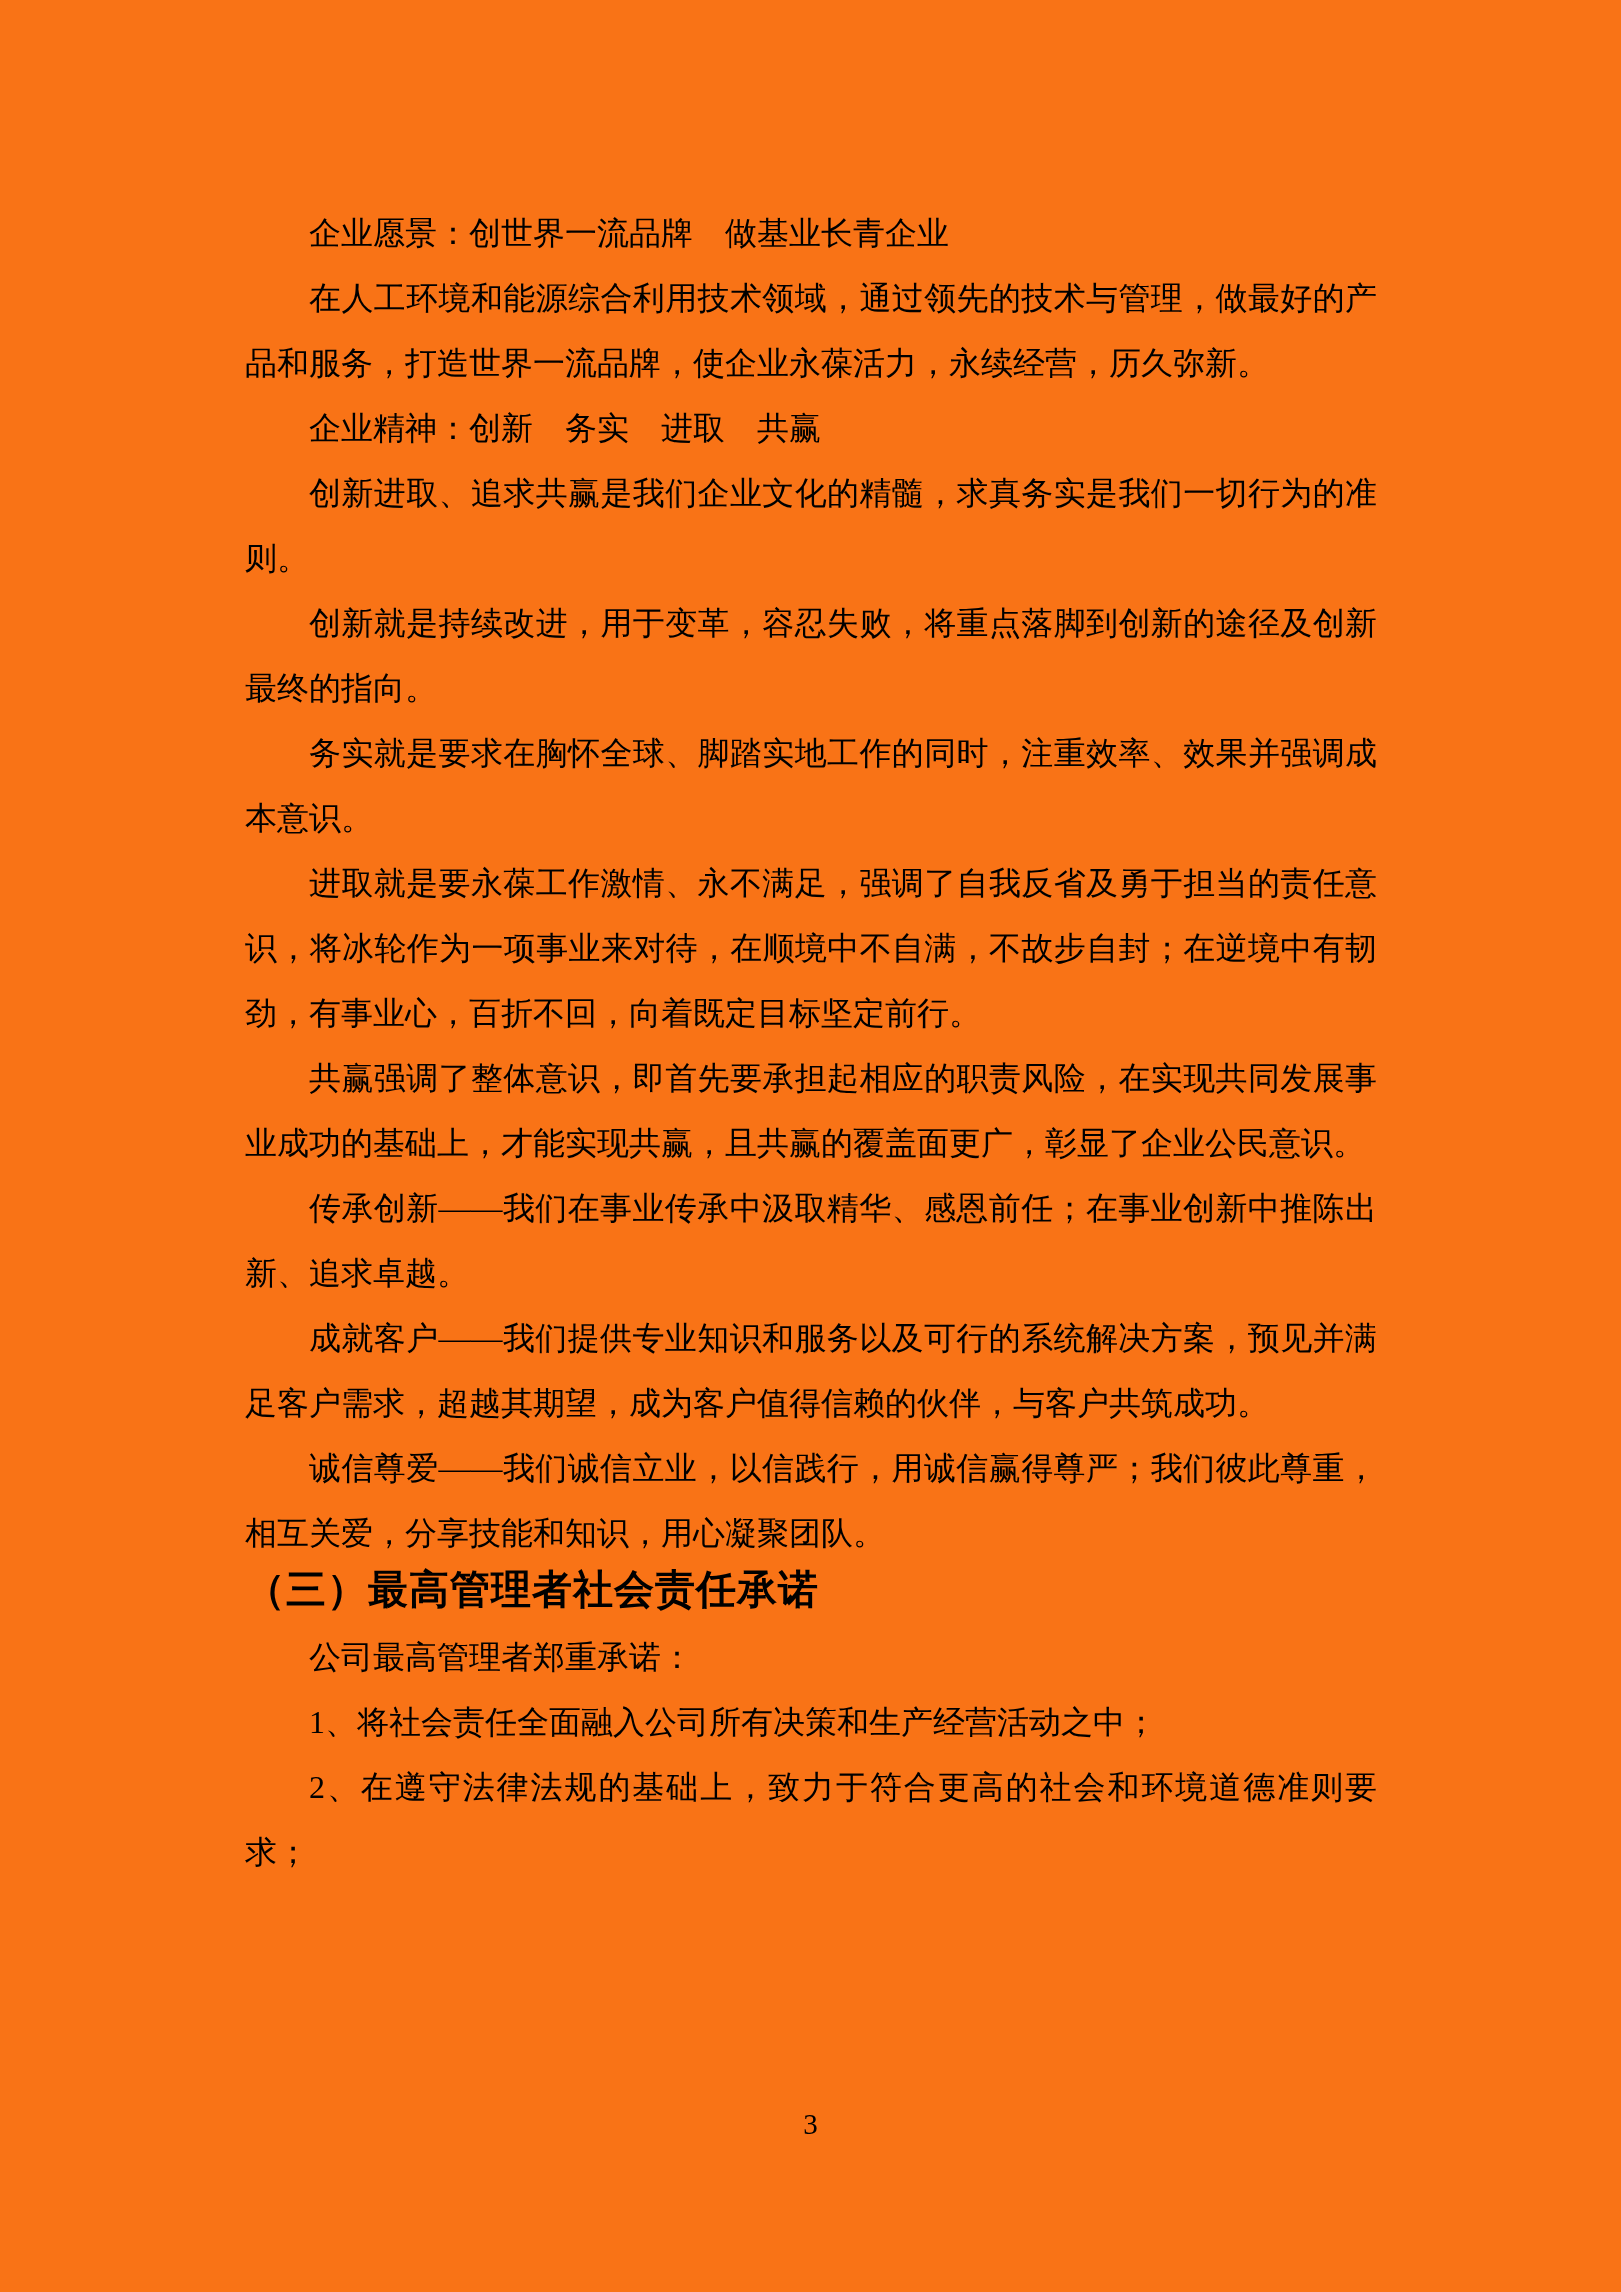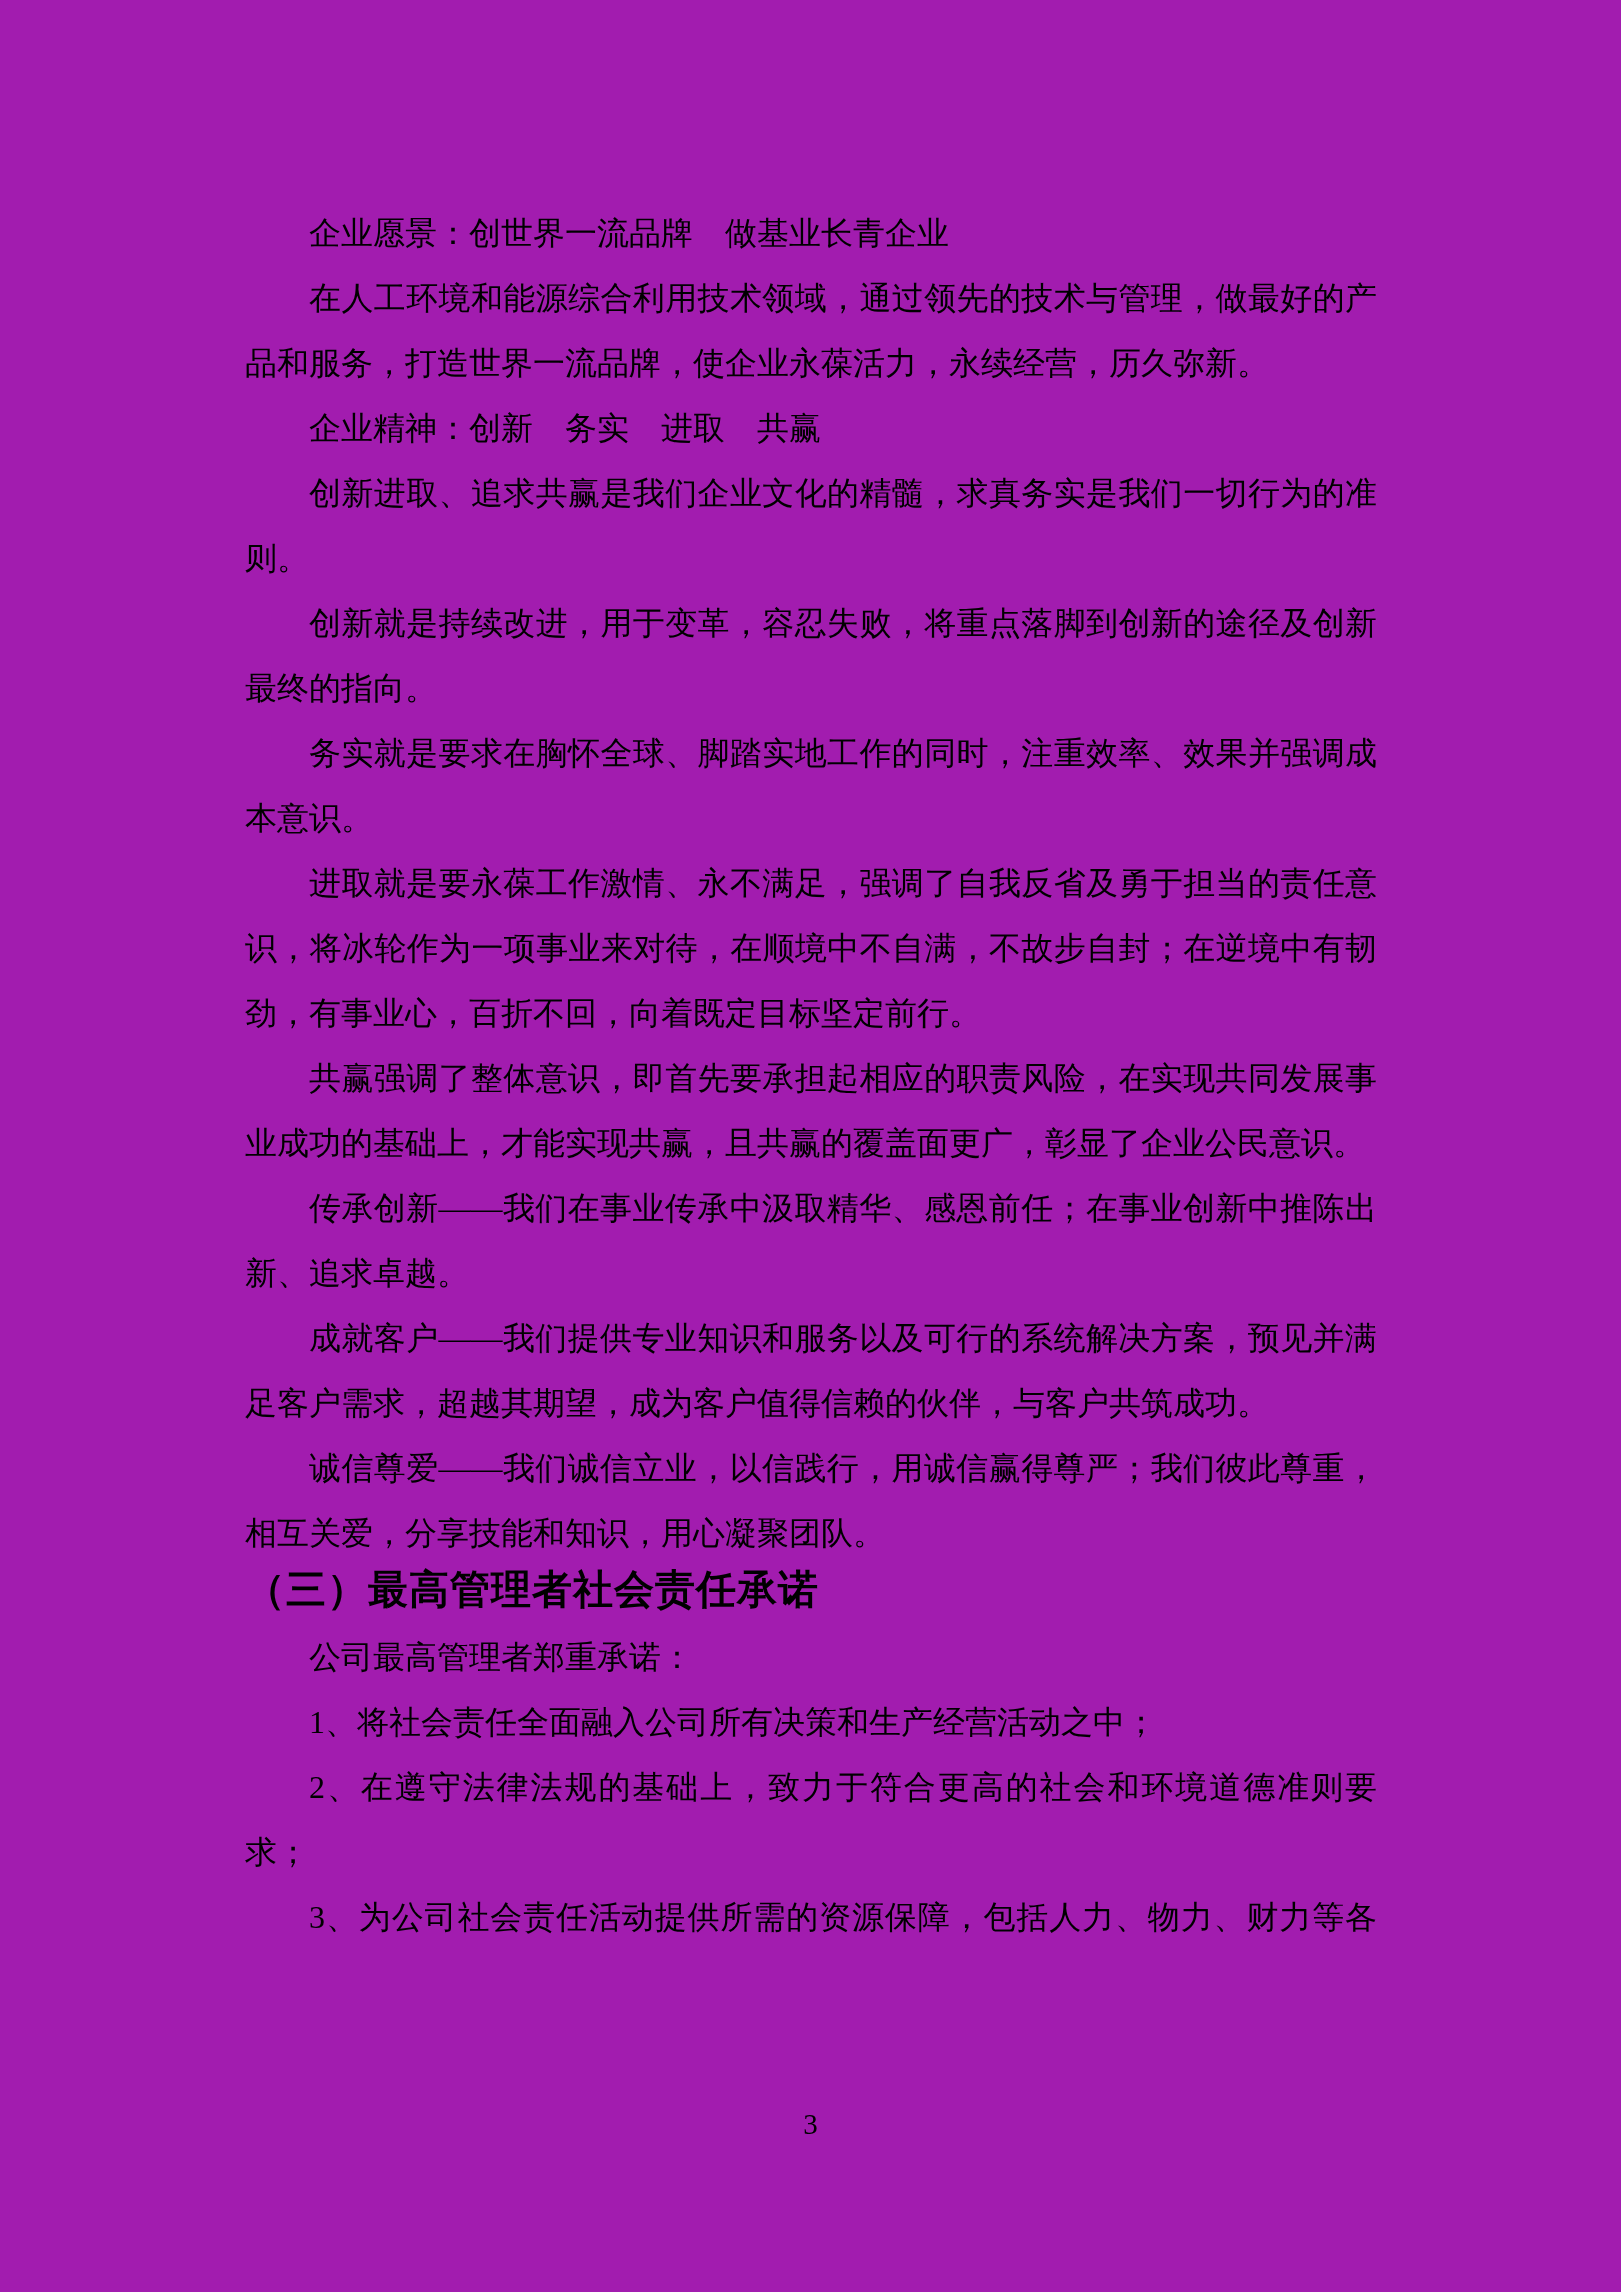--- a/index.html
+++ b/index.html
@@ -4,21 +4,21 @@
 <style>
   html, body {
     margin: 0;
     padding: 0;
     background: #ffffff;
   }
   .page {
     position: relative;
     width: 1621px;
     height: 2293px;
-    background: #a21caf;
+    background: #f97316;
     color: #000000;
     font-family: "Liberation Serif", "DejaVu Serif", serif;
     overflow: hidden;
   }
   .content {
     position: absolute;
     left: 245px;
     top: 201px;
     width: 1132px;
   }
@@ -67,18 +67,17 @@
     <p class="body">共赢强调了整体意识，即首先要承担起相应的职责风险，在实现共同发展事业成功的基础上，才能实现共赢，且共赢的覆盖面更广，彰显了企业公民意识。</p>
     <p class="body">传承创新——我们在事业传承中汲取精华、感恩前任；在事业创新中推陈出新、追求卓越。</p>
     <p class="body">成就客户——我们提供专业知识和服务以及可行的系统解决方案，预见并满足客户需求，超越其期望，成为客户值得信赖的伙伴，与客户共筑成功。</p>
     <p class="body">诚信尊爱——我们诚信立业，以信践行，用诚信赢得尊严；我们彼此尊重，相互关爱，分享技能和知识，用心凝聚团队。</p>
 
     <h2 class="heading">（三）最高管理者社会责任承诺</h2>
 
     <p class="body">公司最高管理者郑重承诺：</p>
     <p class="body">1、将社会责任全面融入公司所有决策和生产经营活动之中；</p>
     <p class="body">2、在遵守法律法规的基础上，致力于符合更高的社会和环境道德准则要求；</p>
-    <p class="body cont">3、为公司社会责任活动提供所需的资源保障，包括人力、物力、财力等各</p>
   </div>
 
   <div class="footer">3</div>
 </div>
 
 
 </body></html>

